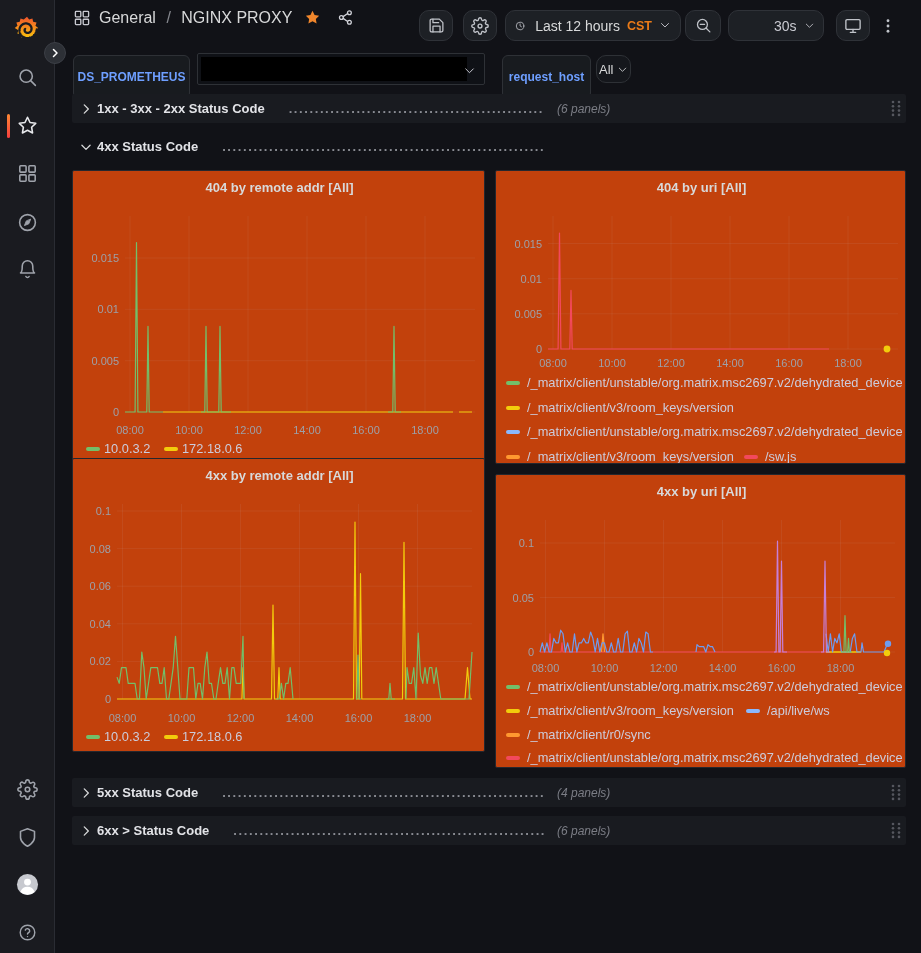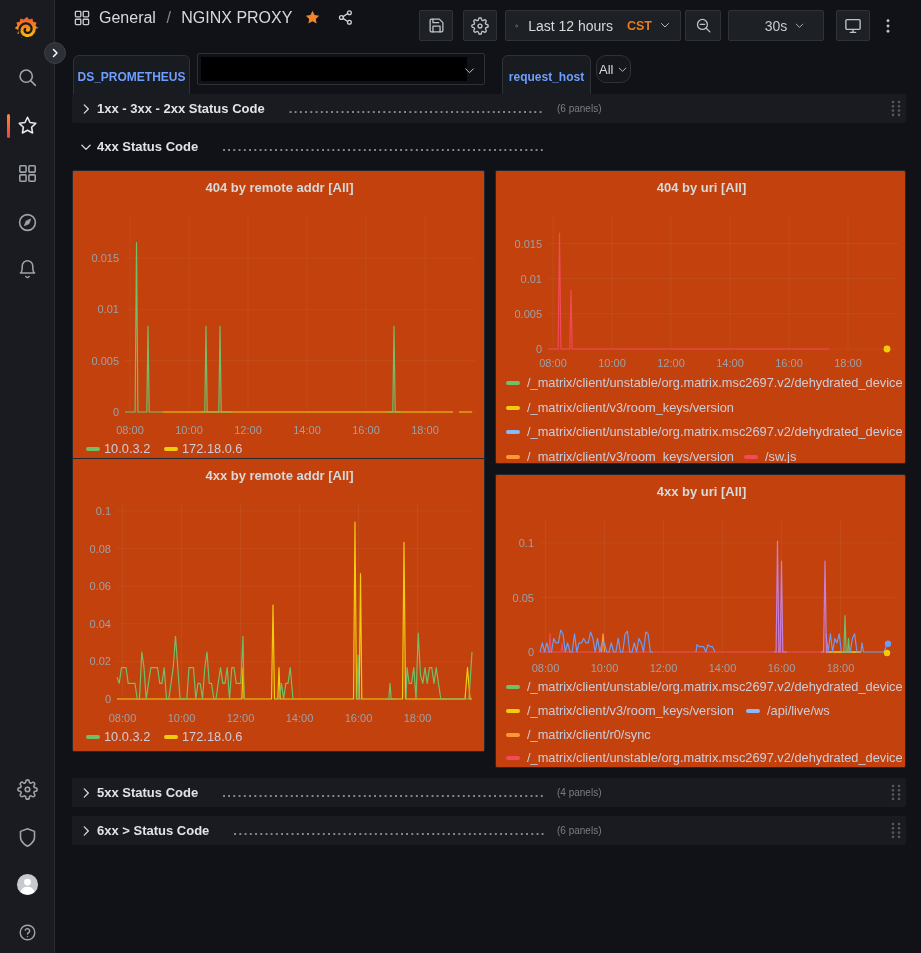--- a/index.html
+++ b/index.html
@@ -9,39 +9,39 @@
 .logo{position:absolute;left:14px;top:15px}
 .activebar{position:absolute;left:7px;top:114px;width:3px;height:24px;border-radius:2px;background:linear-gradient(#ff8833,#f53e3e)}
 .expand{position:fixed;left:44px;top:42px;width:22px;height:22px;border-radius:50%;background:#2d3036;border:1px solid #3c3f46;z-index:5;display:flex;align-items:center;justify-content:center}
 .main{position:absolute;left:56px;top:0;width:865px;height:953px}
 .navbar{position:absolute;left:0;top:0;width:865px;height:52px}
 .crumbwrap{position:absolute;left:17px;top:9px;display:flex;color:#c9cad1}
 .crumb{font-size:16px;font-weight:500;color:#d8d9da;margin-left:8px}
 .crumb .sep{color:#86888f;font-weight:400;margin:0 6px}
 .tstar{margin-left:12px;color:#f0862c}
 .tshare{margin-left:16px;color:#d3d4da}
-.tbtn{position:absolute;top:10px;height:31px;background:#1d2025;border:1px solid #2f3238;border-radius:2px;display:flex;align-items:center;justify-content:center;color:#c0c3c9}
+.tbtn{position:absolute;top:10px;height:31px;background:#1d2025;border:1px solid #2f3238;border-radius:10px;display:flex;align-items:center;justify-content:center;color:#c0c3c9}
 .timebtn{display:flex;align-items:center;color:#c9cad1;padding:0 9px;white-space:nowrap}
 .timebtn .tlabel{font-size:14px;font-weight:500;color:#d8d9da;margin-left:10px}
-.timebtn .cst{font-size:12.5px;font-weight:700;color:#eb7b18;margin-left:14px}
+.timebtn .cst{font-size:12.5px;font-weight:700;color:#eb7b18;margin-left:7px}
 .chevdn{margin-left:7px;color:#c9cad1}
 .subnav{position:absolute;left:0;top:52px;width:865px;height:42px}
 .varlabel{position:absolute;top:3px;height:44px;background:#181b1f;border:1px solid #2e3136;border-radius:6px;display:flex;align-items:center;justify-content:center;color:#6e9fff;font-size:12px;font-weight:700;white-space:nowrap}
 .varsel{position:absolute;left:141px;top:1px;width:288px;height:32px;background:#0f1116;border:1px solid #2e3136;border-radius:2px}
 .redact{position:absolute;left:3px;top:3px;width:266px;height:24px;background:#000}
 .selchev{position:absolute;right:8px;top:9px;color:#c9cad1}
 .allsel{position:absolute;left:540px;top:3px;width:35px;height:28px;background:#15171c;border:1px solid #2e3136;border-radius:10px;display:flex;align-items:center;justify-content:center;color:#d8d9da;font-size:13px;font-weight:500}
 .dash{position:absolute;left:0;top:94px;width:865px}
 .rowhdr{position:absolute;left:16px;width:834px;height:29px;background:#191b20;border-radius:2px;display:flex;align-items:center;padding-left:7px}
 .rowhdr.plain{background:transparent}
 .chev{flex:0 0 auto;margin-right:4px}
 .rttl{white-space:nowrap;overflow:hidden;width:447px;font-size:13px;font-weight:700;color:#e2e3e7}
 .rt{margin-right:24px}
 .dots{color:#8a8c93;letter-spacing:1.6px;font-weight:700}
-.pcount{font-size:10px;color:#7b7d85;margin-left:13px;white-space:nowrap}
+.pcount{font-size:12px;font-style:italic;color:#7b7d85;margin-left:13px;white-space:nowrap}
 .drag{margin-left:auto;margin-right:5px}
 .panel{position:absolute;background:#c2410c;border:1px solid #25272e;border-radius:2px;overflow:hidden}
 .psvg{display:block}
 .ttl{font-size:13px;font-weight:700;fill:#d8d9da;font-family:"Liberation Sans",sans-serif}
 .ax{font-size:11px;fill:#9da0a8;font-family:"Liberation Sans",sans-serif}
 .lg{font-size:12.8px;fill:#ccccdc;font-family:"Liberation Sans",sans-serif}
 </style></head>
 <body>
 <div class="sidebar">
   <div class="logo"><svg width="26" height="27" viewBox="0 0 24 24">
@@ -162,21 +162,21 @@
             <polyline points="5 9 12 16 19 9"></polyline>
           </svg></span>
       </div>
       <div class="tbtn" style="left:629px;width:36px">
         <svg class="" width="17" height="17" viewBox="0 0 24 24" fill="none" stroke="currentColor" stroke-width="1.8" stroke-linecap="round" stroke-linejoin="round">
           <circle cx="10.5" cy="10.5" r="7"></circle>
           <line x1="15.8" y1="15.8" x2="21" y2="21"></line>
           <line x1="7.5" y1="10.5" x2="13.5" y2="10.5"></line>
         </svg>
       </div>
-      <div class="tbtn" style="left:672px;width:96px;justify-content:center;padding:0 27px">
+      <div class="tbtn" style="left:672px;width:96px;justify-content:space-between;padding:0 27px">
         <svg class="" width="16" height="16" viewBox="0 0 24 24" fill="none" stroke="currentColor" stroke-width="1.8" stroke-linecap="round" stroke-linejoin="round">
           <path d="M21.5 3.5v5.2h-5.2"></path>
           <path d="M2.5 20.5v-5.2h5.2"></path>
           <path d="M4.7 8.9a7.8 7.8 0 0 1 12.9-2.9l3.9 2.7"></path>
           <path d="M2.5 15.3l3.9 2.7a7.8 7.8 0 0 0 12.9-2.9"></path>
         </svg>
         <span style="width:1px;height:29px;background:#2f3238;margin:0 9px"></span>
         <span style="font-size:14px;font-weight:500;color:#c9cad1">30s</span>
         <span class="chevdn"><svg class="" width="11" height="11" viewBox="0 0 24 24" fill="none" stroke="currentColor" stroke-width="1.8" stroke-linecap="round" stroke-linejoin="round">
             <polyline points="5 9 12 16 19 9"></polyline>

